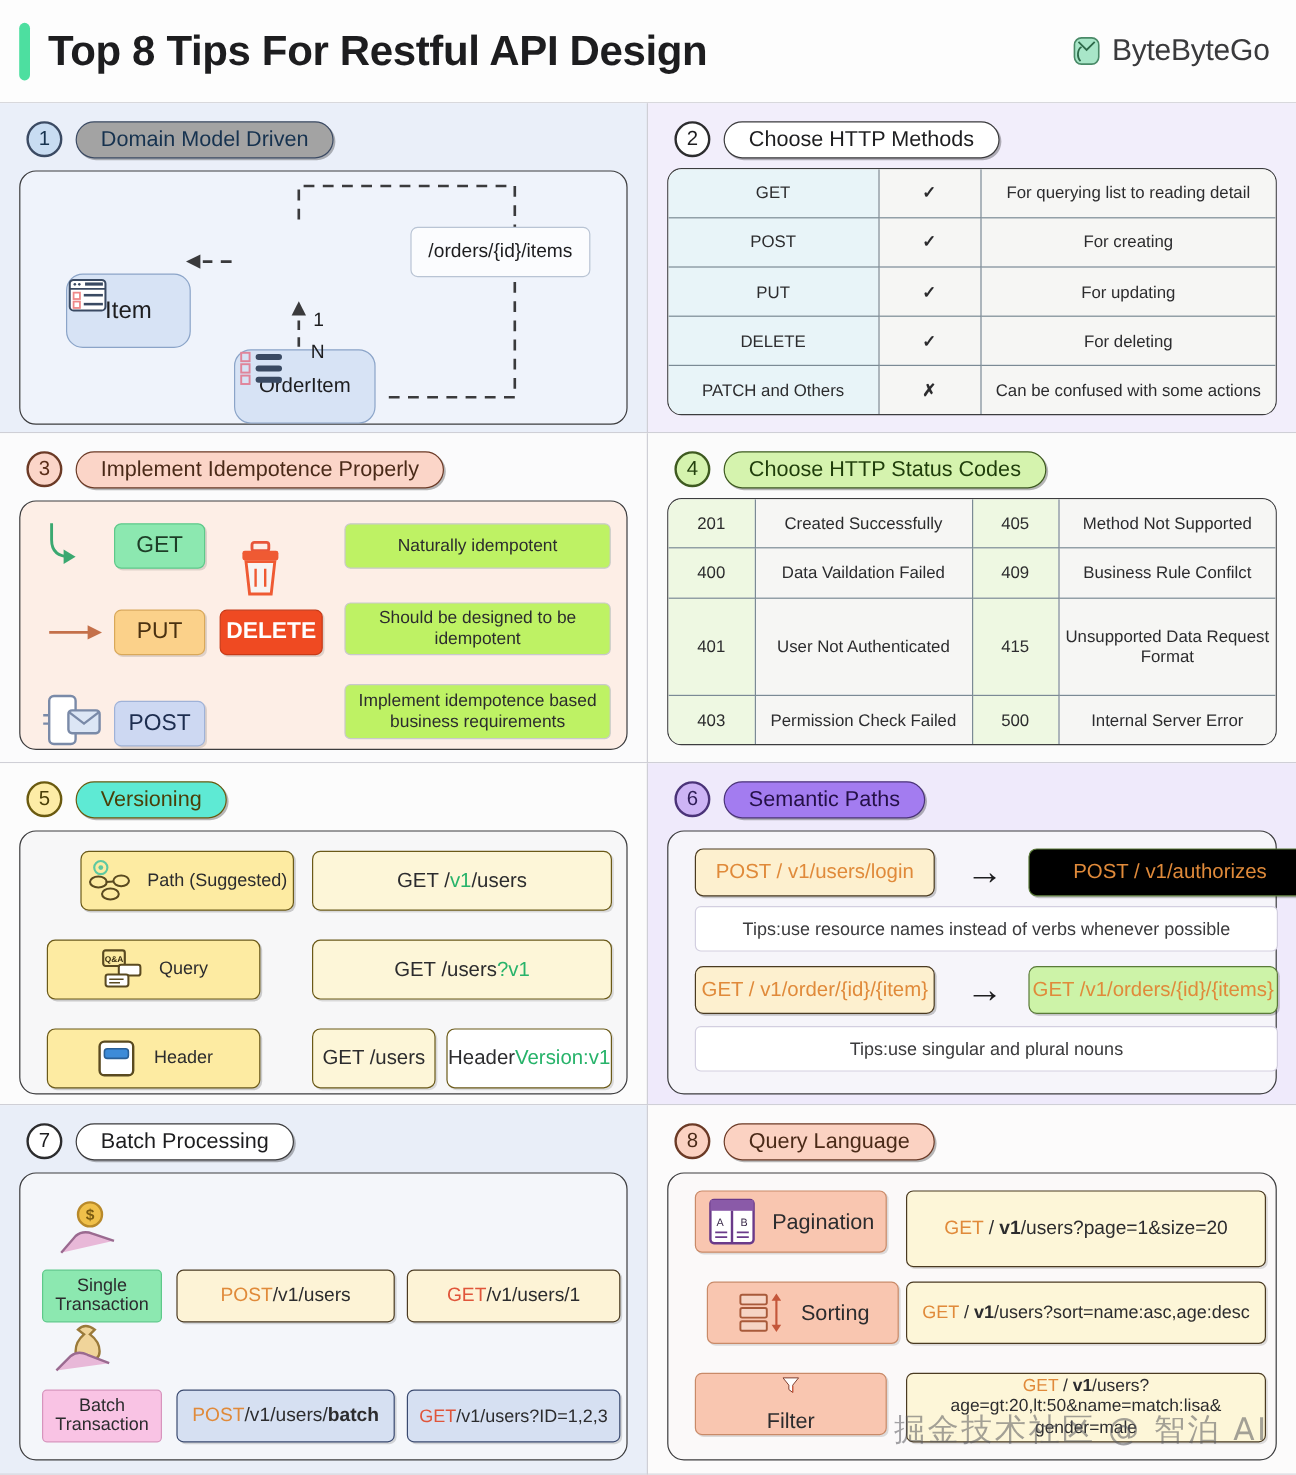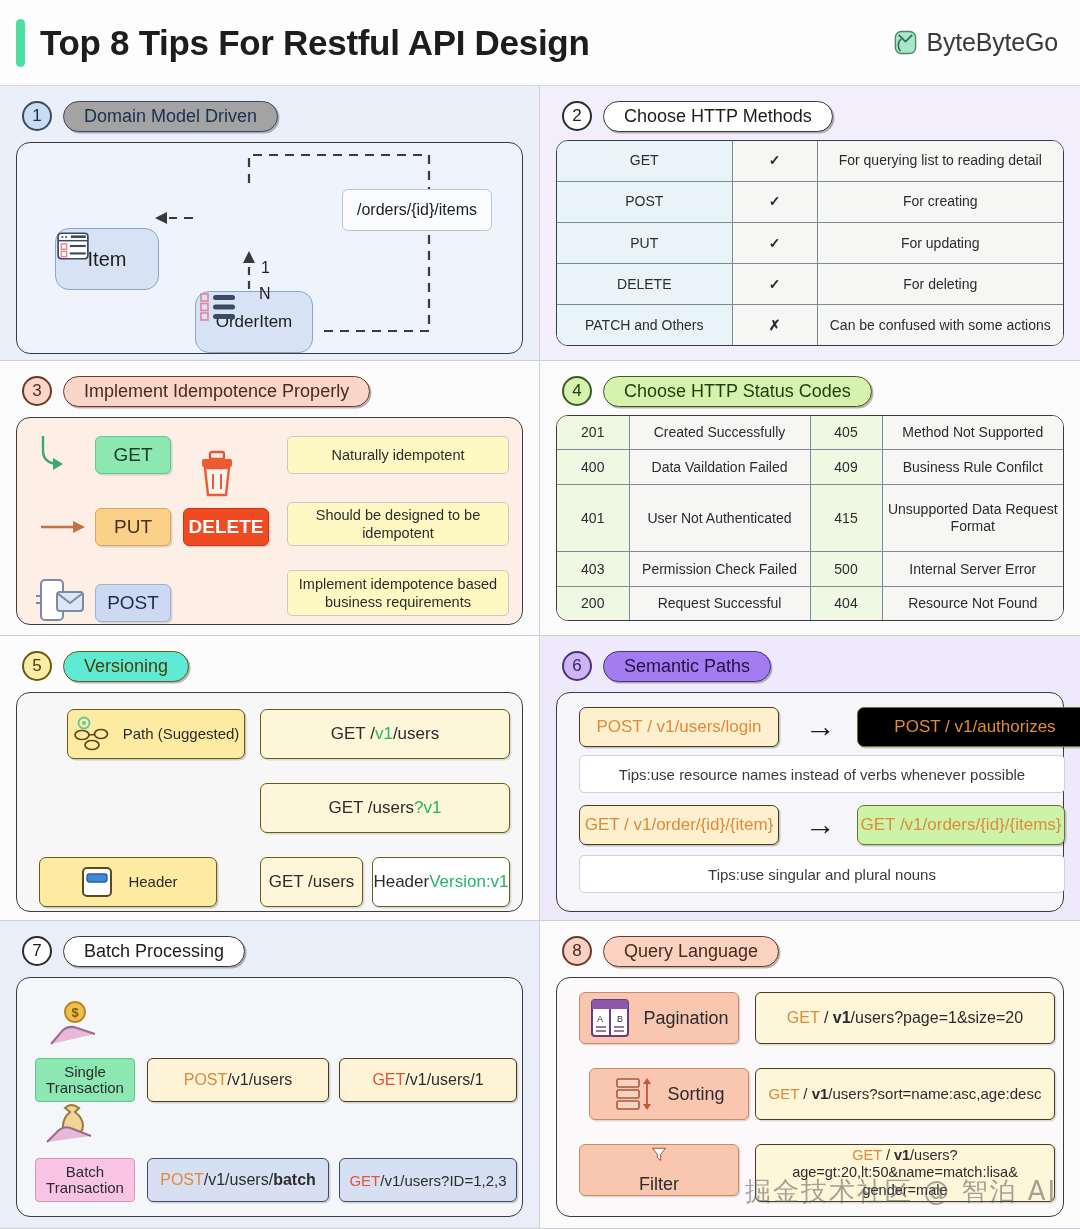--- a/index.html
+++ b/index.html
@@ -142,21 +142,21 @@
   .chip-get { left:78px; top:18px; background:#8ce8b0; border:1px solid #5ec98a; color:#1d3d27; }
   .chip-put { left:78px; top:90px; background:#fbd18a; border:1px solid #d9a85a; color:#4a3110; }
   .chip-post{ left:78px; top:166px; background:#cdd8f2; border:1px solid #9fb2d8; color:#1d2d4f; }
   .chip-del {
     left:166px; top:90px; width:86px; height:38px; background:#ef4a22;
     border:1px solid #c73a18; color:#ffffff; font-weight:bold; font-size:19px;
   }
   .trashicon { position:absolute; left:180px; top:32px; width:40px; height:48px; }
   .phoneicon { position:absolute; left:18px; top:156px; width:52px; height:52px; }
   .note {
-    position:absolute; left:270px; background:#fef9c3;
+    position:absolute; left:270px; background:#bef264;
     border:1px solid #c9c9cb; border-radius:5px; width: 222px;
     display:flex; align-items:center; justify-content:center; text-align:center;
     font-size:14.5px; color:#2c2c2e; line-height:1.25; padding: 4px 6px;
   }
   .note-1 { top:18px; height:38px; }
   .note-2 { top:84px; height:44px; }
   .note-3 { top:152px; height:46px; }
 
   
   .p5grid { position:relative; width:100%; height:100%; }
@@ -236,21 +236,21 @@
     box-shadow: 1.5px 1.5px 0 rgba(0,0,0,0.12);
   }
   .q8a { top:14px; } .q8b { top:90px;margin-left:10px; } .q8c { top:166px;flex-direction:column; }
   .v8 {
     position:absolute; left:198px; width:300px; background:#fdf6d8;
     border:1.3px solid #4a3a20; border-radius:6px; display:flex;
     align-items:center; justify-content:center; text-align:center;
     font-size:16px; color:#2c2c2e; line-height:1.2; padding:2px 4px;
     box-shadow: 1.5px 1.5px 0 rgba(0,0,0,0.12);
   }
-  .v8a { top:14px; height:52px; }
+  .v8a { top:14px; height:64px; }
   .v8b { top:90px; height:52px; font-size:15px; }
   .v8c { top:166px; height:58px; font-size:14.5px; }
   .wm {
     position:absolute; left:188px; top:196px; font-size:26px;
     color: rgba(90,90,95,0.55); letter-spacing:2px; white-space:nowrap;
     font-family:"DejaVu Sans", sans-serif; pointer-events:none;
   }
   .bold { font-weight:bold; }
 </style>
 </head>
@@ -422,26 +422,20 @@
             <td class="c-txt">User Not Authenticated</td>
             <td class="c-code">415</td>
             <td class="c-txt">Unsupported Data Request Format</td>
           </tr>
           <tr>
             <td class="c-code">403</td>
             <td class="c-txt">Permission Check Failed</td>
             <td class="c-code">500</td>
             <td class="c-txt">Internal Server Error</td>
           </tr>
-          <tr>
-            <td class="c-code">200</td>
-            <td class="c-txt">Request Successful</td>
-            <td class="c-code">404</td>
-            <td class="c-txt">Resource Not Found</td>
-          </tr>
         </tbody>
           </table>
       </div>
     </div>
 
     <div class="panel p5">
       <div class="phead">
         <div class="pnum num-5">5</div>
         <div class="ptitle ttl-5">Versioning</div>
       </div>
@@ -450,20 +444,31 @@
           <div class="vbtn vb1">
             <svg width="38" height="36" viewBox="0 0 38 36">
               <circle cx="11" cy="7" r="5.5" fill="none" stroke="#5ec9a0" stroke-width="1.8"></circle>
               <circle cx="11" cy="7" r="2" fill="#5ec9a0"></circle>
               <ellipse cx="9" cy="19" rx="7" ry="4.5" fill="none" stroke="#5a4a20" stroke-width="1.7"></ellipse>
               <ellipse cx="28" cy="18" rx="6.5" ry="4.5" fill="none" stroke="#5a4a20" stroke-width="1.7"></ellipse>
               <ellipse cx="19" cy="29" rx="7" ry="4.5" fill="none" stroke="#5a4a20" stroke-width="1.7"></ellipse>
               <line x1="15" y1="19" x2="22" y2="18.5" stroke="#5a4a20" stroke-width="1.7"></line>
             </svg>
             <small>Path (Suggested)</small>
+          </div>
+          <div class="vbtn vb2">
+            <svg width="38" height="36" viewBox="0 0 38 36">
+              <rect x="3" y="2" width="18" height="13" rx="2" fill="#fdeba2" stroke="#5a4a20" stroke-width="1.8"></rect>
+              <text x="12" y="11.5" font-size="7" text-anchor="middle" fill="#3a2e10" font-family="'Liberation Sans',sans-serif" font-weight="bold">Q&amp;A</text>
+              <rect x="16" y="14" width="18" height="9" rx="2" fill="#fff" stroke="#5a4a20" stroke-width="1.7"></rect>
+              <rect x="5" y="22" width="19" height="10" rx="2" fill="#fff" stroke="#5a4a20" stroke-width="1.7"></rect>
+              <line x1="8" y1="26" x2="20" y2="26" stroke="#5a4a20" stroke-width="1.3"></line>
+              <line x1="8" y1="29" x2="17" y2="29" stroke="#5a4a20" stroke-width="1.3"></line>
+            </svg>
+            <small>Query</small>
           </div>
           <div class="vbtn vb3">
             <svg width="38" height="36" viewBox="0 0 38 36">
               <rect x="5" y="4" width="28" height="28" rx="4" fill="#fff" stroke="#5a4a20" stroke-width="2"></rect>
               <rect x="9" y="10" width="20" height="8" rx="2.5" fill="#3d8bd8" stroke="#2a5f96" stroke-width="1.3"></rect>
             </svg>
             <small>Header</small>
           </div>
           <div class="vval vv1">
             <span>GET / </span>

